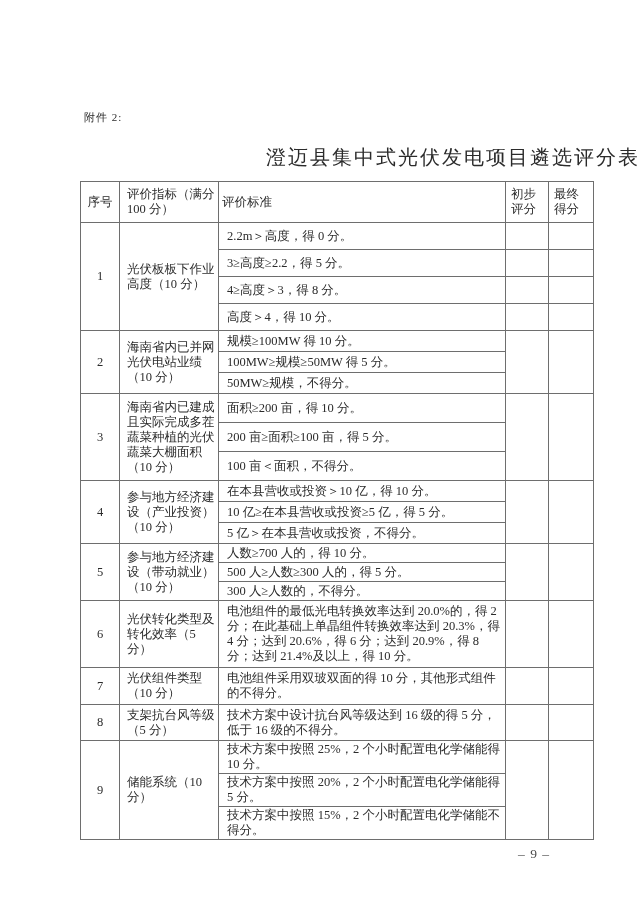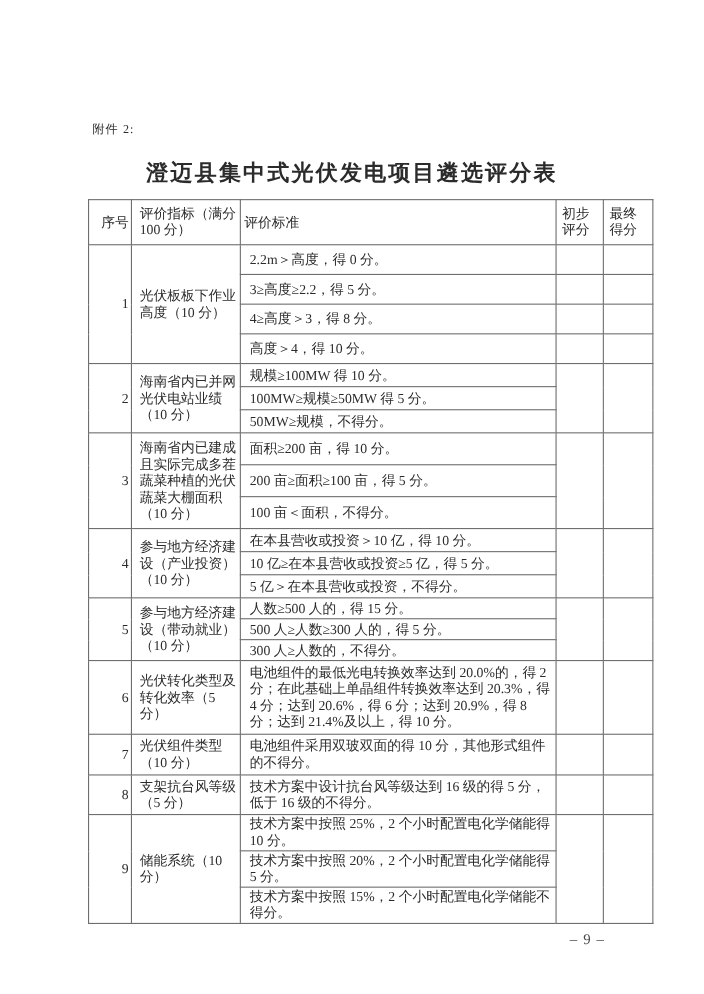--- a/index.html
+++ b/index.html
@@ -11,41 +11,41 @@
     position:relative;
     overflow:hidden;
   }
   .page{position:absolute;inset:0;background:#fff;}
   .attachment-label{
     position:absolute;left:84px;top:110px;
     font-size:11px;letter-spacing:1px;
   }
   .doc-title{
     position:absolute;left:0;top:144px;width:640px;
-    margin:0;text-align:center;
-    font-size:20px;font-weight:bold;letter-spacing:2px;
+    margin:0;text-align:right;
+    font-size:20px;font-weight:normal;letter-spacing:2px;
   }
   table.score-table{
     position:absolute;left:80px;top:181px;
     width:513px;
     border-collapse:collapse;
     table-layout:fixed;
     font-size:12.5px;
     line-height:15px;
   }
   table.score-table td{
     border:1px solid #6e6e6e;
     vertical-align:middle;
     overflow:hidden;
   }
   .rhead{height:41px;}
   .rg1{height:27px;} .rg2{height:21px;} .rg3{height:29px;}
   .rg4{height:21px;} .rg5{height:19px;} .rg6{height:67px;}
   .rg7{height:37px;} .rg8{height:36px;} .rg9{height:18px;}
-  .c-no{text-align:right;padding:0 2px;font-family:Liberation Serif, serif;}
+  .c-no{text-align:center;padding:0 2px;font-family:Liberation Serif, serif;}
   .c-ind{padding:2px 3px 2px 7px;word-break:break-all;}
   .c-cri{padding:1px 5px 1px 8px;word-break:break-all;}
   .c-sc{padding:0;}
   .h-ind{padding:2px 3px 2px 7px;word-break:break-all;}
   .h-cri{padding:2px 5px 2px 3px;}
   .h-sc{padding:2px 2px 2px 5px;word-break:break-all;}
   .page-number{
     position:absolute;top:846px;right:90px;
     font-size:13.5px;color:#4a4a4a;letter-spacing:1px;
   }
@@ -138,21 +138,21 @@
       <tr class="rg4">
         <td class="c-cri">10 亿≥在本县营收或投资≥5 亿，得 5 分。</td>
       </tr>
       <tr class="rg4">
         <td class="c-cri">5 亿＞在本县营收或投资，不得分。</td>
       </tr>
 
       <tr class="rg5">
         <td class="c-no" rowspan="3">5</td>
         <td class="c-ind" rowspan="3">参与地方经济建设（带动就业）（10 分）</td>
-        <td class="c-cri">人数≥500 人的，得 15 分。</td>
+        <td class="c-cri">人数≥700 人的，得 10 分。</td>
         <td class="c-sc" rowspan="3"></td>
         <td class="c-sc" rowspan="3"></td>
       </tr>
       <tr class="rg5">
         <td class="c-cri">500 人≥人数≥300 人的，得 5 分。</td>
       </tr>
       <tr class="rg5">
         <td class="c-cri">300 人≥人数的，不得分。</td>
       </tr>
 

